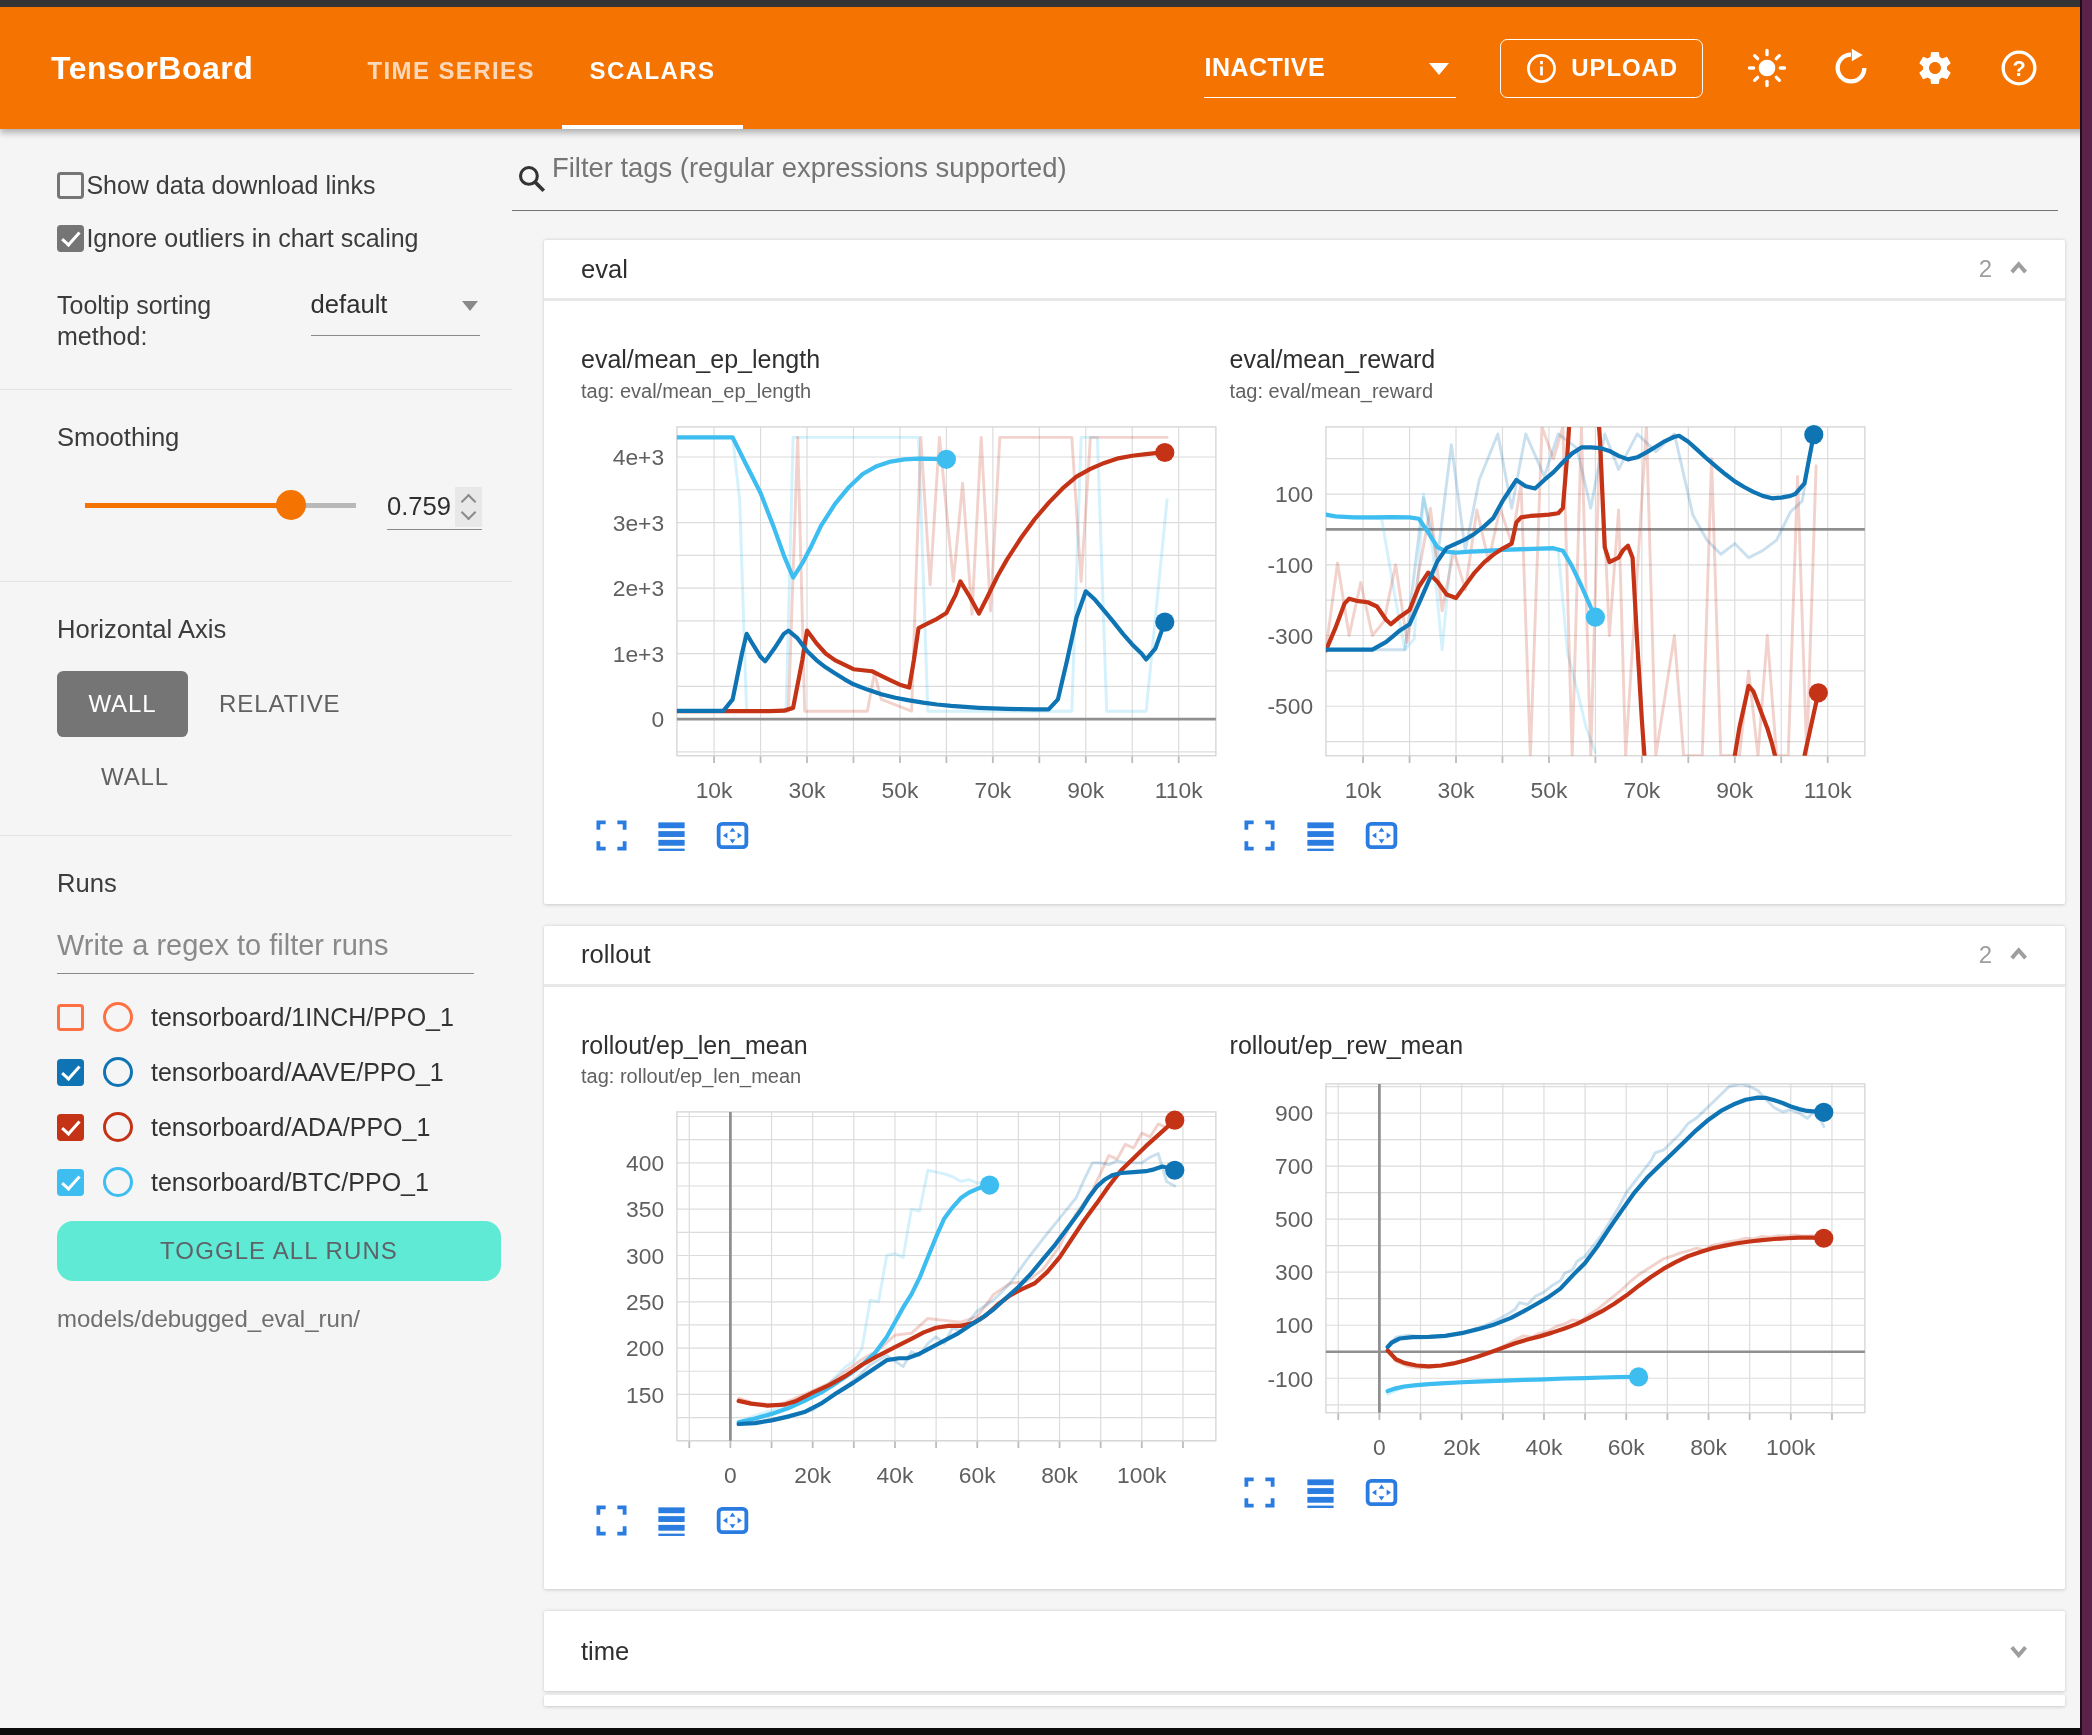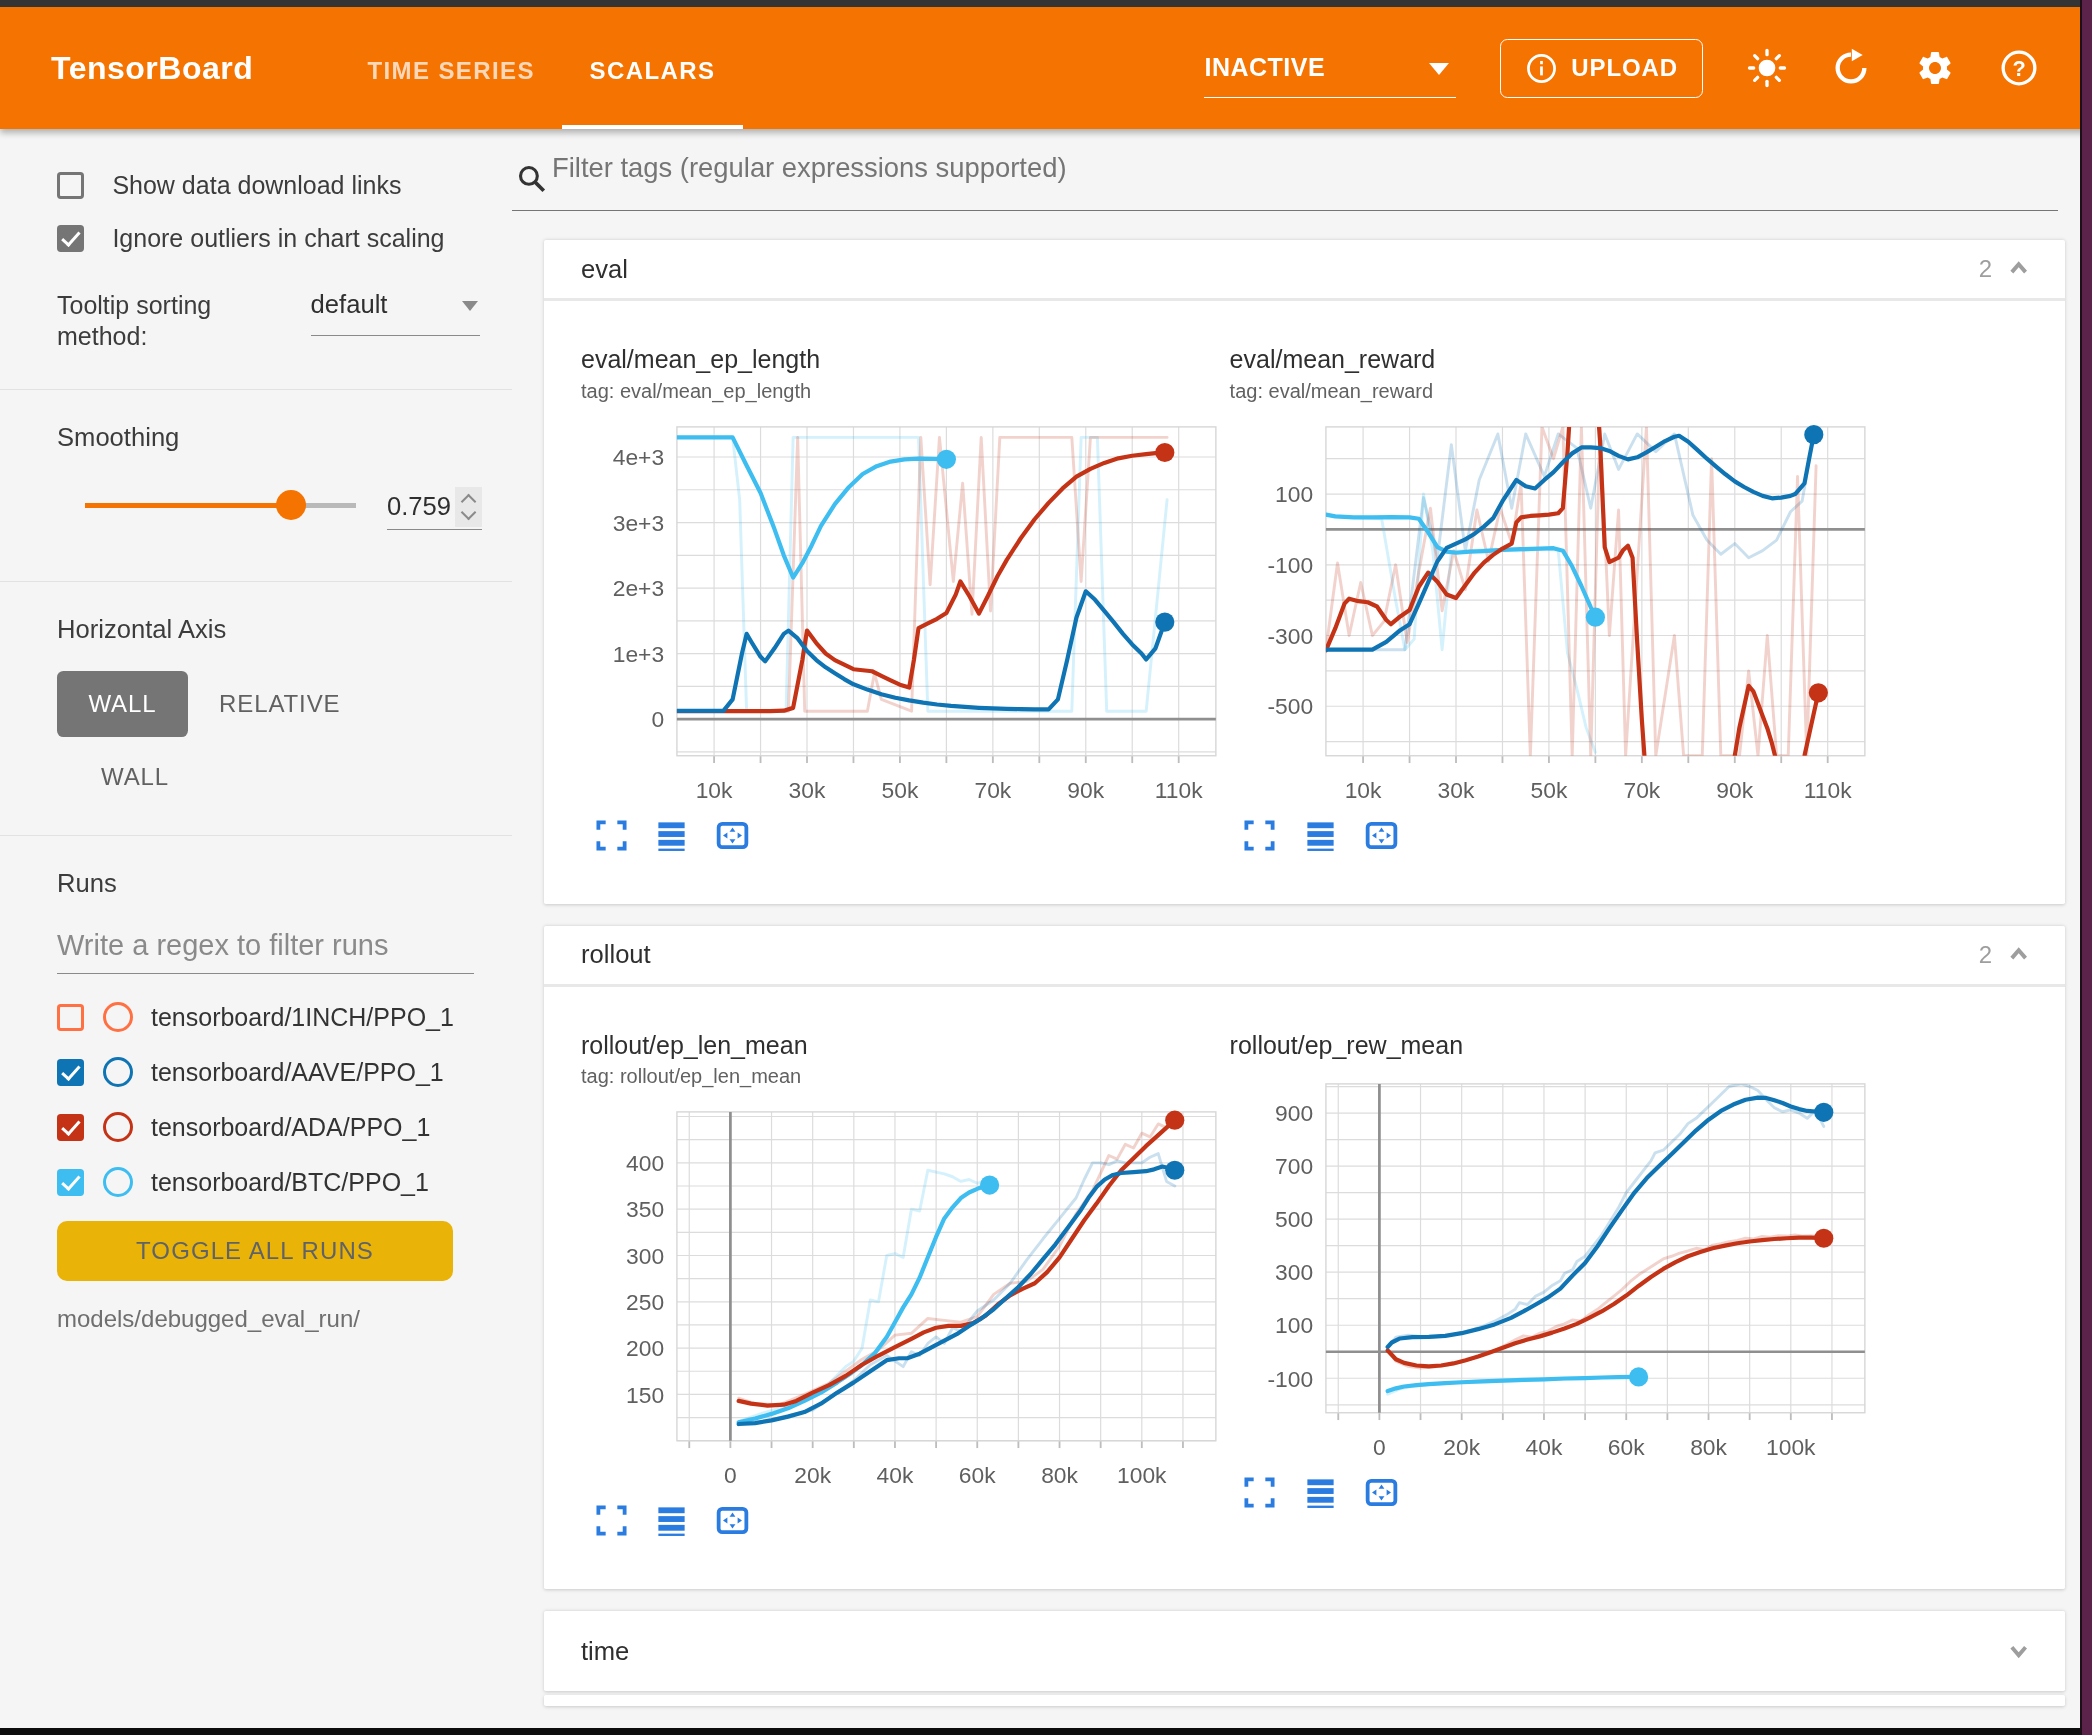--- a/index.html
+++ b/index.html
@@ -25,21 +25,21 @@
        display:flex;align-items:center;color:#fff;font-size:25px;font-weight:bold;letter-spacing:0.5px;}
   .status-caret{position:absolute;right:7.3px;top:24px;width:0;height:0;border-left:10px solid transparent;
        border-right:10px solid transparent;border-top:12px solid #fff;}
   .upload-btn{display:flex;align-items:center;gap:12.8px;border:1.8px solid #fff;border-radius:7.3px;
        height:57px;padding:0 24px;color:#fff;font-size:24px;font-weight:bold;letter-spacing:0.9px;}
   .hicon{width:40px;height:40px;display:block;}
 
   
   .sidebar{position:absolute;left:0;top:130px;width:512px;bottom:7.3px;background:#f5f5f5;
            box-sizing:border-box;padding-top:41px;}
-  .opt-row{display:flex;align-items:center;gap:28px;margin:0 0 24px 57px;}
+  .opt-row{display:flex;align-items:center;gap:2px;margin:0 0 24px 57px;}
   .opt-label{color:#3c3c3c;font-size:25px;white-space:nowrap;}
   .cb{position:relative;width:27.4px;height:27.4px;border:3.7px solid #757575;border-radius:3.7px;
       box-sizing:border-box;flex:0 0 auto;background:transparent;}
   .cb.checked{background:#757575;border-color:#757575;}
   .cb.checked::after{content:'';position:absolute;left:5.5px;top:0px;width:7.3px;height:14.6px;
       border:solid #fff;border-width:0 3.7px 3.7px 0;transform:rotate(42deg);}
   .tooltip-row{display:flex;margin:37px 0 0 57px;align-items:flex-start;}
   .tooltip-label{width:228px;color:#3c3c3c;font-size:25px;line-height:31px;}
   .dropdown{position:relative;width:169px;margin-left:25.6px;border-bottom:1.8px solid #8a8a8a;
       padding-bottom:16px;color:#2f2f2f;font-size:25.6px;}
@@ -63,21 +63,21 @@
       display:flex;align-items:center;justify-content:center;font-size:24px;letter-spacing:0.9px;}
   .flat-btn{color:#616161;font-size:24px;letter-spacing:0.9px;}
   .wall-row{margin:25.6px 0 0 101px;}
   .regex-input{display:block;margin:31px 0 0 57px;width:417px;border:none;outline:none;background:transparent;
       border-bottom:1.8px solid #8a8a8a;font-size:29px;color:#3c3c3c;padding:0 0 11px 0;
       font-family:"Liberation Sans","DejaVu Sans",sans-serif;}
   .regex-input::placeholder{color:#8a8a8a;}
   .run-row{display:flex;align-items:center;gap:18.3px;margin:0 0 22px 57px;height:33px;}
   .run-radio{width:24px;height:24px;border-radius:50%;border:3.7px solid #999;box-sizing:content-box;flex:0 0 auto;}
   .run-label{color:#333;font-size:25px;white-space:nowrap;}
-  .toggle-btn{margin:5.5px 0 0 57px;width:396px;height:60px;background:#eab308;border-radius:10px;
+  .toggle-btn{margin:5.5px 0 0 57px;width:444px;height:60px;background:#5eead4;border-radius:16px;
       display:flex;align-items:center;justify-content:center;color:#5f6368;font-size:24px;letter-spacing:1.1px;}
   .models-note{margin:24px 0 0 57px;color:#6f6f6f;font-size:24px;}
 
   
   .main{position:absolute;left:512px;top:130px;right:12px;bottom:7.3px;}
   .filter-row{position:relative;height:88px;}
   .search-icon{position:absolute;left:3.7px;top:33px;}
   .filter-input{position:absolute;left:40px;top:22px;right:22px;background:transparent;border:none;outline:none;
       font-size:27.4px;color:#3c3c3c;padding:0 0 12.8px 0;font-family:"Liberation Sans","DejaVu Sans",sans-serif;}
   .filter-underline{position:absolute;left:0;right:22px;top:80px;border-top:1.8px solid #757575;}

